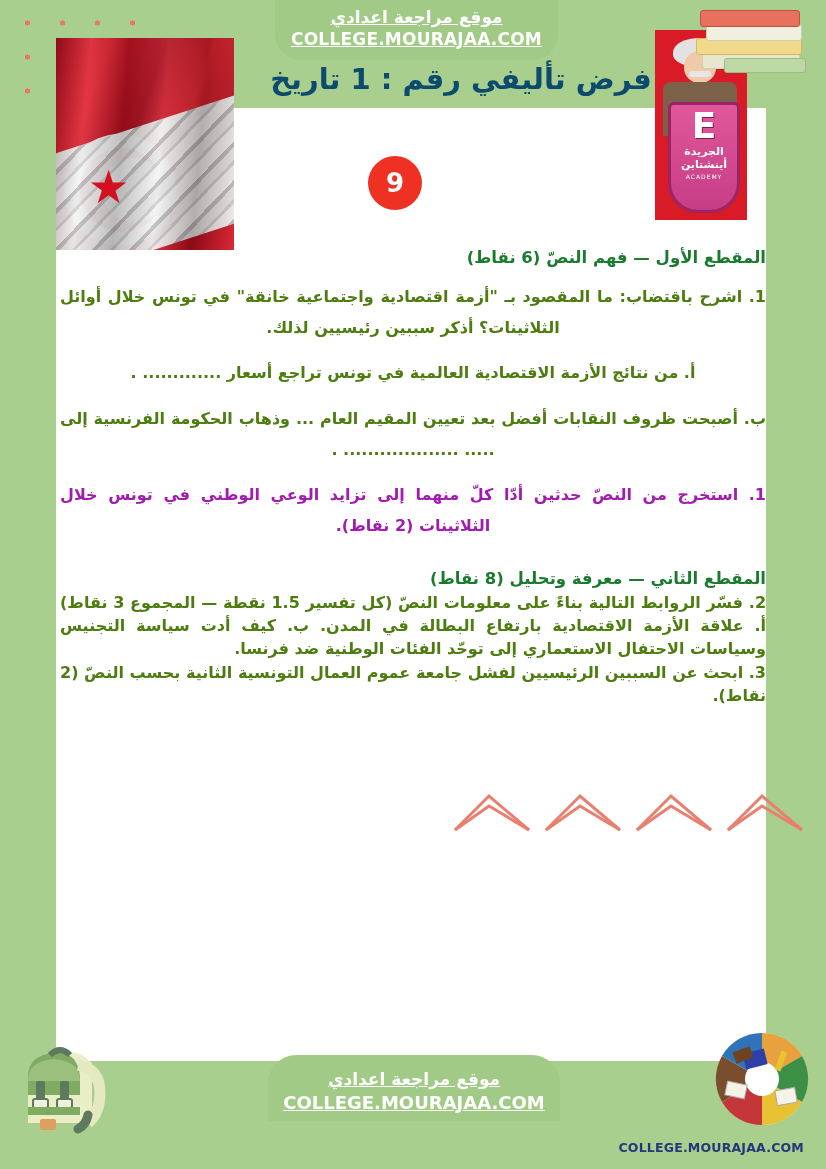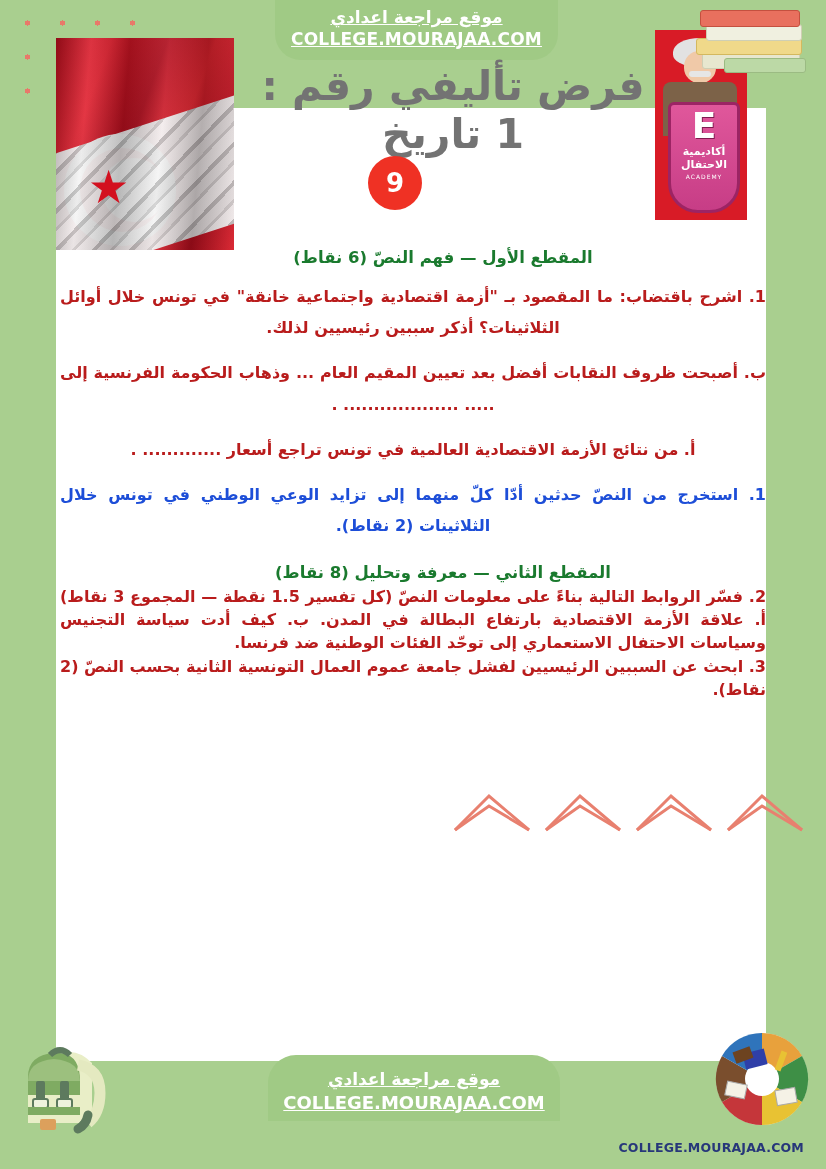--- a/index.html
+++ b/index.html
@@ -248,26 +248,26 @@
   .bk { position:absolute; border-radius:3px; }
   .bk1 { left: 8px;  top: 44px; width: 96px; height: 15px; background:#e7e7cf; border:1px solid #cfcfb4; }
   .bk2 { left: 2px;  top: 30px; width: 104px; height: 15px; background:#f0d98a; border:1px solid #d4b85e; }
   .bk3 { left: 12px; top: 16px; width: 94px;  height: 15px; background:#f0f0e0; border:1px solid #cfcfb4; }
   .bk4 { left: 6px;  top: 2px;  width: 98px;  height: 15px; background:#e8705e; border:1px solid #c4503f; }
   .bk5 { left: 30px; top: 50px; width: 80px;  height: 13px; background:#bcd9a6; border:1px solid #9bbb83; }
 
   
   .doc-title {
     position: absolute;
-    left: 248px;
+    left: 256px;
     top: 62px;
     width: 410px;
     text-align: center;
-    color: #737373;
-    font-size: 41px;
+    color: #0c4a6e;
+    font-size: 29px;
     font-weight: bold;
     direction: rtl;
     z-index: 8;
   }
   .badge9 {
     position: absolute;
     left: 368px;
     top: 156px;
     width: 54px;
     height: 54px;
@@ -289,38 +289,38 @@
     width: 706px;
     direction: rtl;
     text-align: right;
     z-index: 3;
   }
   .section-head {
     color: #1a7a2e;
     font-weight: bold;
     font-size: 16.5px;
     margin: 0 0 14px 0;
-    text-align: center;
+    text-align: right;
     padding-left: 60px;
   }
   .section-head.s2 {
-    margin-top: 22px;
+    margin-top: 28px;
     margin-bottom: 4px;
   }
   .q {
-    color: #b91c1c;
+    color: #4d7c0f;
     font-size: 16px;
     line-height: 1.95;
     margin: 0 0 14px 0;
     font-weight: bold;
     text-align: justify;
     text-align-last: center;
   }
   .q.green {
-    color: #1d4ed8;
+    color: #a21caf;
     text-align-last: center;
   }
   .q.tight {
     line-height: 1.42;
     margin: 0 0 2px 0;
     text-align-last: right;
   }
   .q.sub {
     text-align-last: center;
   }
@@ -421,22 +421,22 @@
 
   <div class="logo-card">
     <div class="einstein-head">
       <div class="e-hair"></div>
       <div class="e-face"></div>
       <div class="e-mous"></div>
     </div>
     <div class="e-body"></div>
     <div class="shield">
       <span class="big-e">E</span>
-      <span class="ar1">أكاديمية</span>
-      <span class="ar2">الاحتفال</span>
+      <span class="ar1">الجريدة</span>
+      <span class="ar2">أينشتاين</span>
       <span class="acad">ACADEMY</span>
     </div>
   </div>
 
   <div class="books">
     <div class="bk bk1"></div>
     <div class="bk bk2"></div>
     <div class="bk bk3"></div>
     <div class="bk bk4"></div>
     <div class="bk bk5"></div>
@@ -467,22 +467,22 @@
       <path d="M6 40 L40 6 L80 40" fill="none" stroke="#e8806f" stroke-width="3"></path>
       <path d="M6 40 L40 16 L80 40" fill="none" stroke="#e8806f" stroke-width="3"></path>
     </svg>
   </div>
 
   <div class="content">
 
     <div class="section-head">المقطع الأول — فهم النصّ (6 نقاط)</div>
 
     <p class="q sub">1. اشرح باقتضاب: ما المقصود بـ "أزمة اقتصادية واجتماعية خانقة" في تونس خلال أوائل الثلاثينات؟ أذكر سببين رئيسيين لذلك.</p>
+    <p class="q sub">أ. من نتائج الأزمة الاقتصادية العالمية في تونس تراجع أسعار ............. .</p>
     <p class="q sub">ب. أصبحت ظروف النقابات أفضل بعد تعيين المقيم العام ... وذهاب الحكومة الفرنسية إلى ..... ................... .</p>
-    <p class="q sub">أ. من نتائج الأزمة الاقتصادية العالمية في تونس تراجع أسعار ............. .</p>
     <p class="q green">1. استخرج من النصّ حدثين أدّا كلّ منهما إلى تزايد الوعي الوطني في تونس خلال الثلاثينات (2 نقاط).</p>
 
     <div class="section-head s2">المقطع الثاني — معرفة وتحليل (8 نقاط)</div>
 
     <p class="q tight">2. فسّر الروابط التالية بناءً على معلومات النصّ (كل تفسير 1.5 نقطة — المجموع 3 نقاط) أ. علاقة الأزمة الاقتصادية بارتفاع البطالة في المدن. ب. كيف أدت سياسة التجنيس وسياسات الاحتفال الاستعماري إلى توحّد الفئات الوطنية ضد فرنسا.</p>
     <p class="q tight">3. ابحث عن السببين الرئيسيين لفشل جامعة عموم العمال التونسية الثانية بحسب النصّ (2 نقاط).</p>
   </div>
 
   <svg class="backpack" viewBox="0 0 112 104">
     <path d="M34 26 q22 -22 44 0 v58 h-44 z" fill="#e9eec7"></path>

